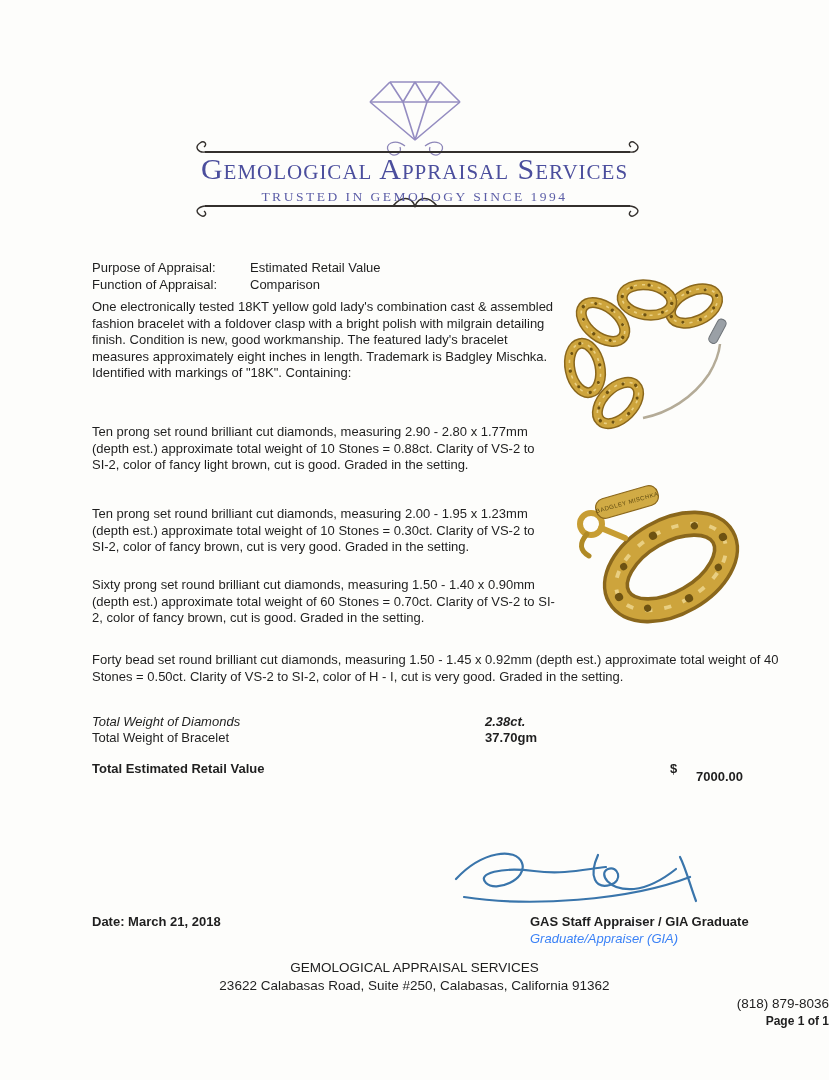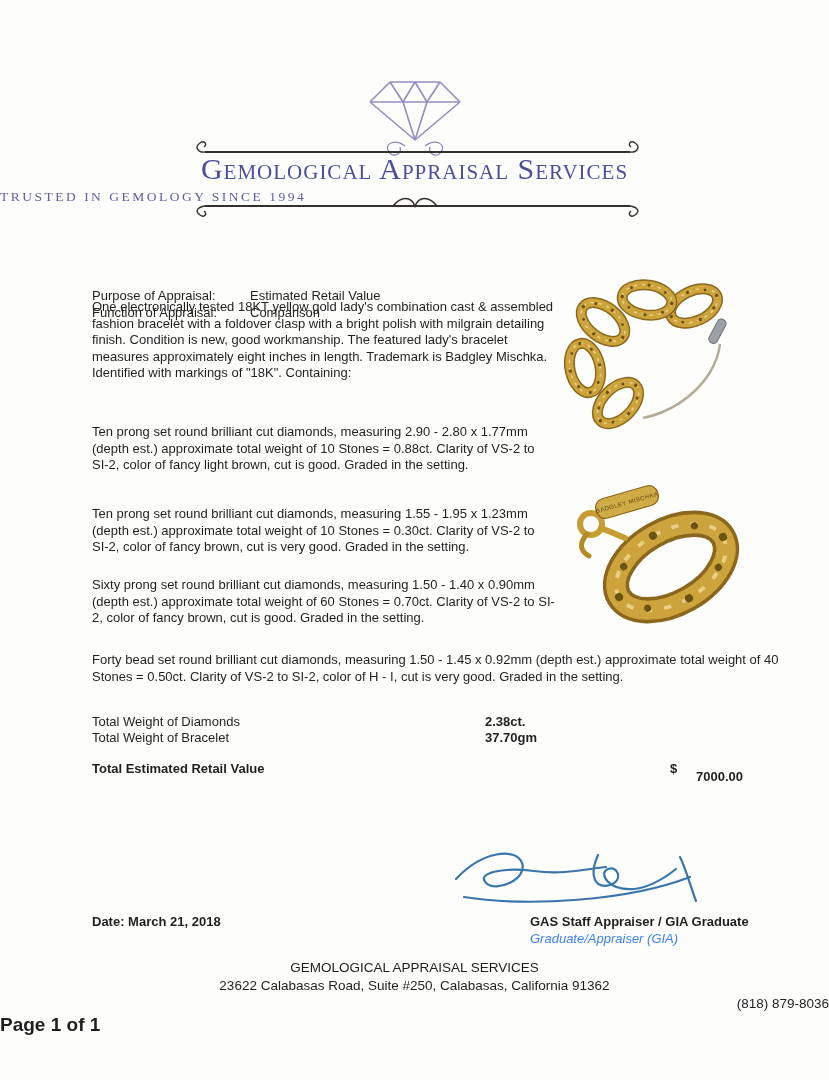--- a/index.html
+++ b/index.html
@@ -13,61 +13,61 @@
   .abs { position:absolute; }
   .bt { font-size:13px; line-height:16.5px; color:#1f1f1f; }
 
   
   .title {
     left:0; right:0; top:152px; text-align:center;
     font-family:"Liberation Serif", serif; font-variant:small-caps;
     font-size:30px; letter-spacing:1px; color:#4b4e9d; font-weight:500;
   }
   .tagline {
-    left:0; right:0; top:189px; text-align:left;
+    left:0; right:0; top:189px; text-align:center;
     font-family:"Liberation Serif", serif;
     font-size:13.5px; letter-spacing:2.5px; color:#5c5ea7;
   }
 
   
   .meta { left:92px; top:260px; }
   .meta-row { height:16.5px; }
-  .meta-label { display:inline-block; width:158px;margin-top:28px; }
+  .meta-label { display:inline-block; width:158px; }
   .meta-value { font-weight:normal; }
 
   
   .desc { left:92px; top:299px; width:466px; }
   .p2   { left:92px; top:424px; width:462px; }
   .p3   { left:92px; top:506px; width:462px; }
   .p4   { left:92px; top:577px; width:466px; }
   .p5   { left:92px; top:652px; width:694px; }
 
   
   .fig1 { left:543px; top:270px; width:218px; height:170px; }
   .fig2 { left:543px; top:472px; width:218px; height:164px; }
 
   
-  .trow1 { left:92px; top:714px; width:640px; }
+  .trow1 { left:92px; top:714px; width:640px;font-style:italic; }
   .trow2 { left:92px; top:730px; width:640px; }
   .tval  { position:absolute; left:393px; top:0; font-weight:bold; }
   .retail{ left:92px; top:761px; width:680px; font-weight:bold; }
   .cur   { position:absolute; left:578px; top:0; }
   .amt   { position:absolute; left:604px; top:8px; }
 
   
   .sig   { left:438px; top:843px; }
   .date  { left:92px;  top:914px; font-weight:bold; }
   .appr1 { left:530px; top:914px; font-weight:bold; }
   .appr2 { left:530px; top:931px; font-style:italic; color:#3b82f6; }
 
   
   .f1 { left:0; right:0; top:960px;  text-align:center; font-size:13.5px; }
   .f2 { left:0; right:0; top:978px;  text-align:center; font-size:13.5px; }
   .f3 { left:0; right:0; top:996px;  text-align:right; font-size:13.5px; }
-  .f4 { left:0; right:0; top:1014px; text-align:left; font-size:19px; font-weight:bold; }
+  .f4 { left:0; right:0; top:1014px; text-align:right; font-size:12px; font-weight:bold; }
 </style>
 </head>
 <body>
 
 <div class="page">
 
   <svg class="abs" style="left:0;top:0;" width="829" height="230" viewBox="0 0 829 230">
     <g transform="translate(365,76)" fill="none" stroke="#948cc1" stroke-width="1.6" stroke-linejoin="round">
       <path d="M25,6 L75,6"></path>
       <path d="M25,6 L5,26 M75,6 L95,26"></path>
@@ -101,21 +101,21 @@
     <div class="meta-row">
       <span class="meta-label">Purpose of Appraisal:</span><span class="meta-value">Estimated Retail Value</span>
     </div>
     <div class="meta-row">
       <span class="meta-label">Function of Appraisal:</span><span class="meta-value">Comparison</span>
     </div>
   </div>
 
   <p class="abs bt desc">One electronically tested 18KT yellow gold lady's combination cast &amp; assembled fashion bracelet with a foldover clasp with a bright polish with milgrain detailing finish. Condition is new, good workmanship. The featured lady's bracelet measures approximately eight inches in length. Trademark is Badgley Mischka. Identified with markings of "18K".  Containing:</p>
   <p class="abs bt p2">Ten prong set round brilliant cut diamonds, measuring 2.90 - 2.80 x 1.77mm (depth est.) approximate total weight of 10 Stones = 0.88ct. Clarity of VS-2 to SI-2, color of fancy light brown, cut is good. Graded in the setting.</p>
-  <p class="abs bt p3">Ten prong set round brilliant cut diamonds, measuring 1.55 - 1.95 x 1.23mm (depth est.) approximate total weight of 10 Stones = 0.30ct. Clarity of VS-2 to SI-2, color of fancy brown, cut is very good. Graded in the setting.</p>
+  <p class="abs bt p3">Ten prong set round brilliant cut diamonds, measuring 2.00 - 1.95 x 1.23mm (depth est.) approximate total weight of 10 Stones = 0.30ct. Clarity of VS-2 to SI-2, color of fancy brown, cut is very good. Graded in the setting.</p>
   <p class="abs bt p4">Sixty prong set round brilliant cut diamonds, measuring 1.50 - 1.40 x 0.90mm (depth est.) approximate total weight of 60 Stones = 0.70ct. Clarity of VS-2 to SI-2, color of fancy brown, cut is good. Graded in the setting.</p>
   <p class="abs bt p5">Forty bead set round brilliant cut diamonds, measuring 1.50 - 1.45 x 0.92mm (depth est.) approximate total weight of 40 Stones = 0.50ct. Clarity of VS-2 to SI-2, color of H - I, cut is very good. Graded in the setting.</p>
 
   <figure class="abs fig1">
     <svg width="218" height="170" viewBox="0 0 218 170">
       <defs>
         <g id="glink">
           <ellipse rx="25" ry="15" fill="none" stroke="#8a671c" stroke-width="11"></ellipse>
           <ellipse rx="25" ry="15" fill="none" stroke="#cda43c" stroke-width="8"></ellipse>
           <ellipse rx="25" ry="15" fill="none" stroke="#e9cf82" stroke-width="1.6" stroke-dasharray="3 5"></ellipse>

